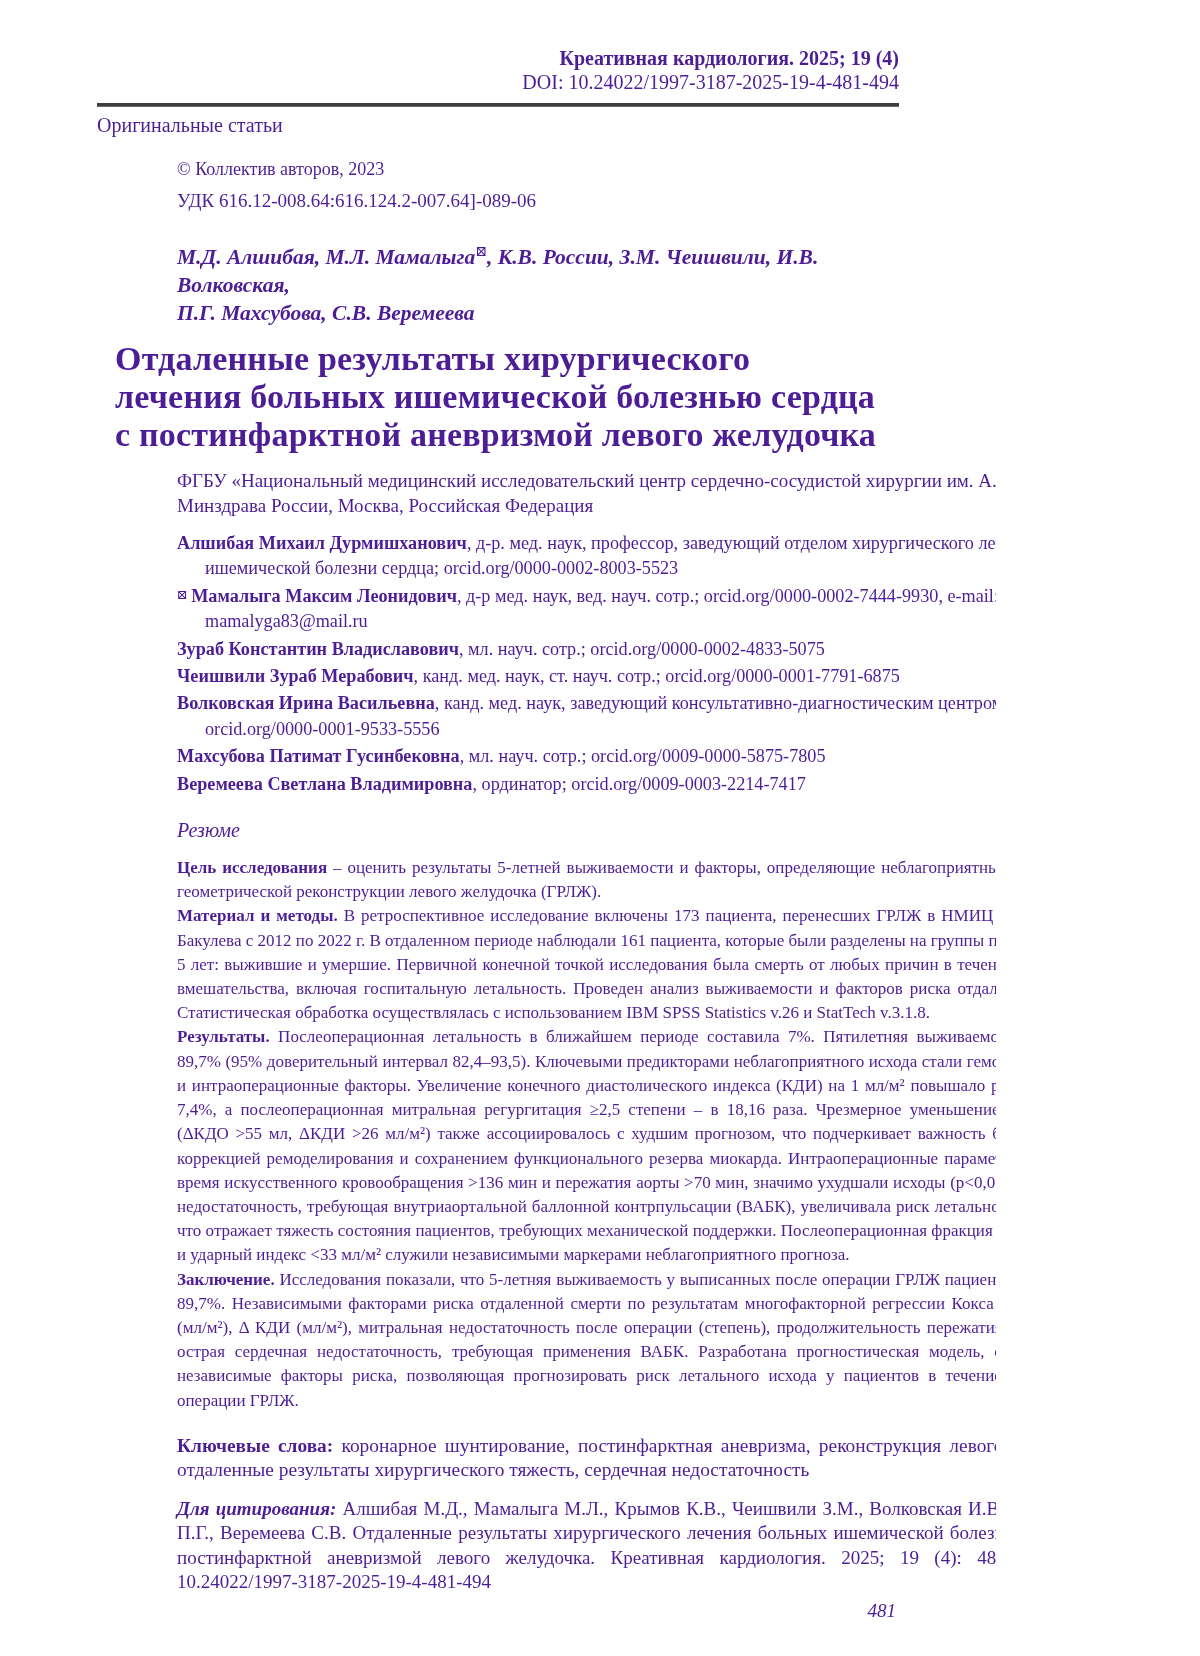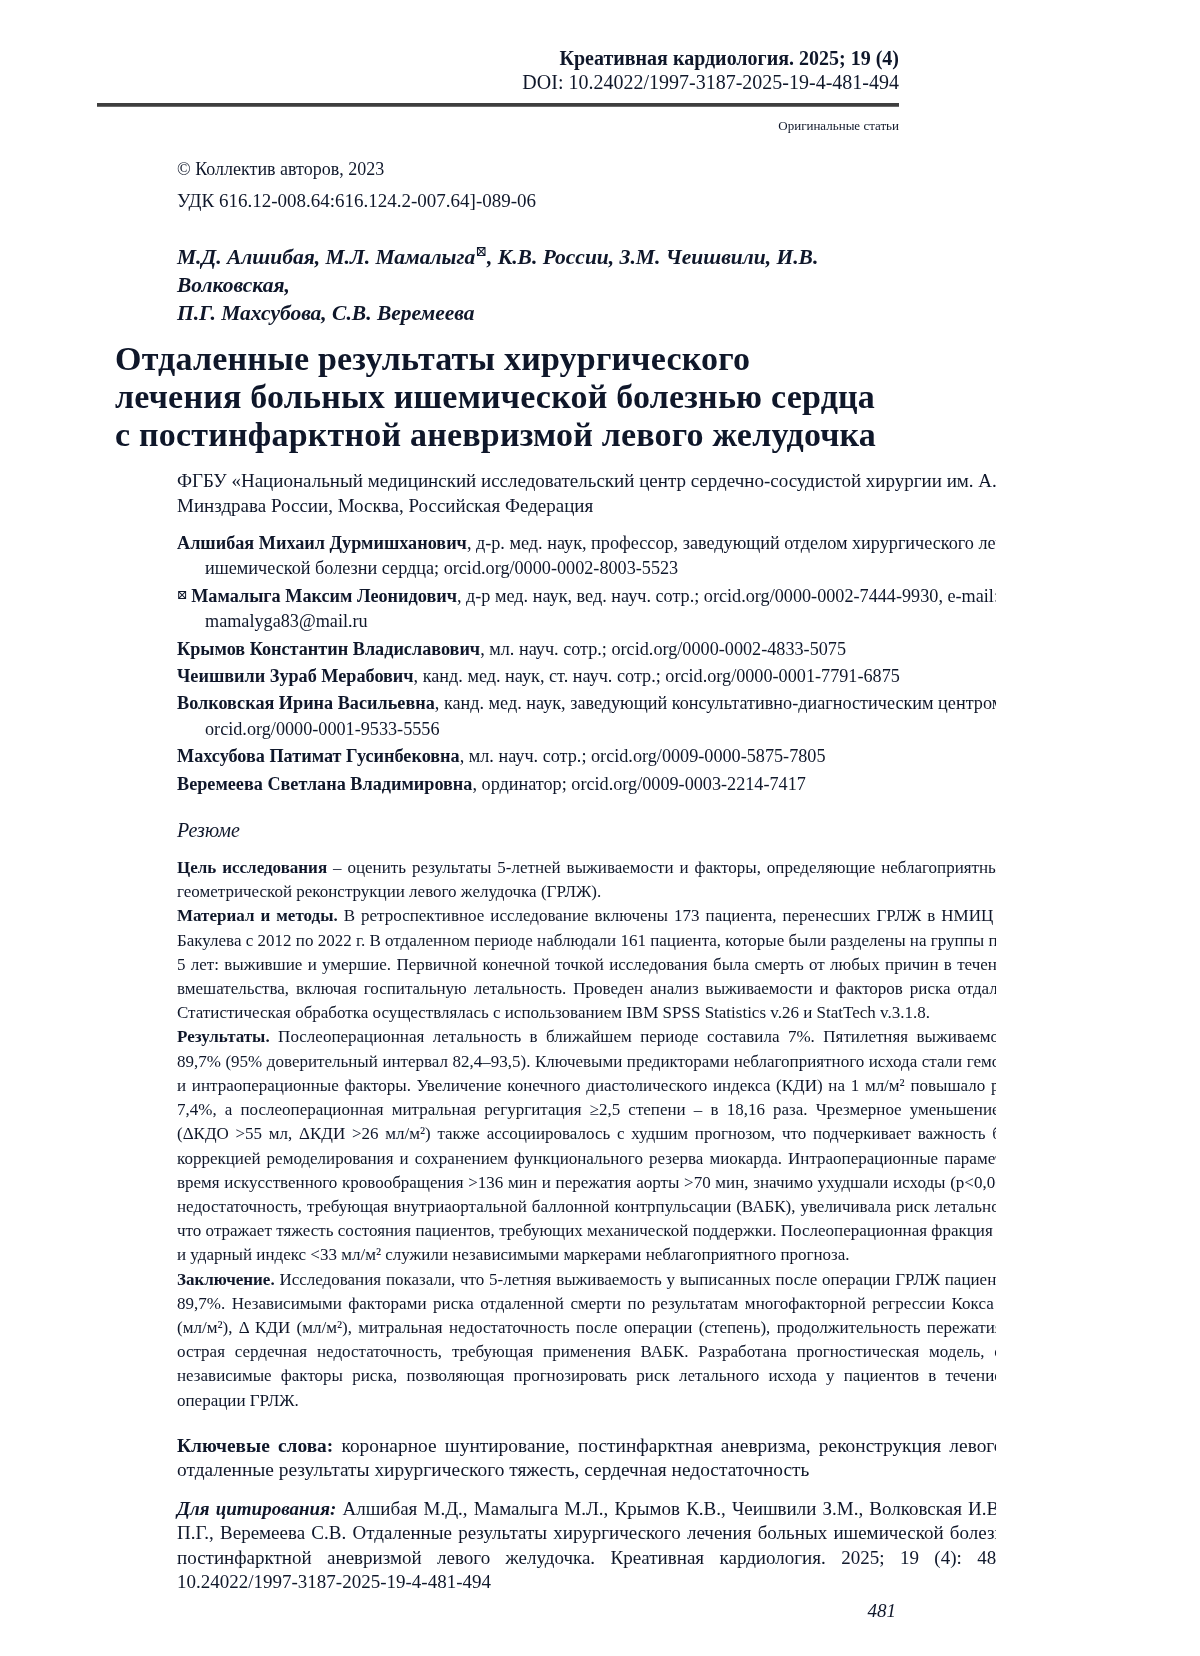--- a/index.html
+++ b/index.html
@@ -1,31 +1,31 @@
 <!DOCTYPE html>
 <html lang="ru"><head>
 <meta charset="utf-8">
 <style>
   html,body{margin:0;padding:0;background:#ffffff;}
   .page{
     position:relative;
     width:996px;height:1656px;
     background:#ffffff;
-    color:#0f172a;
+    color:#4c1d95;
     font-family:"Liberation Serif","DejaVu Serif",serif;
     overflow:hidden;
   }
   .content{padding:46px 97px 0 97px;}
   
   .jhead{text-align:right;}
   .jname{font-weight:bold;font-size:20px;line-height:24px;}
   .doi-line{font-size:20px;line-height:24px;}
   .doi-line .b{font-weight:normal;}
   .rule{margin-top:9px;height:4px;background:#3e3e3e;border-bottom:1px solid #6a6a6a;box-sizing:border-box;}
-  .orig{text-align:right;font-size:13px;line-height:23px;margin-top:7px;}
+  .orig{font-size:20px;line-height:23px;margin-top:7px;}
   
   .copyright{margin:21px 0 0 80px;font-size:18px;line-height:22px;}
   .udk{margin:9px 0 0 80px;font-size:19px;line-height:23px;}
   
   .authors{margin:31px 0 0 80px;font-size:21.5px;line-height:28px;font-weight:bold;font-style:italic;}
   .env-sup{font-style:normal;font-weight:normal;font-size:14px;vertical-align:super;line-height:0;}
   .title{margin:13px 0 0 18px;font-size:34px;line-height:38px;font-weight:bold;letter-spacing:.2px;}
   .affil{margin:14px 0 0 80px;width:930px;font-size:19px;line-height:25px;}
   
   .details{margin:11px 0 0 80px;width:928px;font-size:18.2px;line-height:25.4px;}
@@ -71,21 +71,21 @@
       <span>Отдаленные результаты хирургического</span><br>
       <span>лечения больных ишемической болезнью сердца</span><br>
       <span>с постинфарктной аневризмой левого желудочка</span>
     </h1>
 
     <div class="affil">ФГБУ «Национальный медицинский исследовательский центр сердечно-сосудистой хирургии им. А.Н. Бакулева» Минздрава России, Москва, Российская Федерация</div>
 
     <div class="details">
       <div class="detail-row"><span class="env-pre"></span><span class="nm">Алшибая Михаил Дурмишханович</span><span>, д-р. мед. наук, профессор, заведующий отделом хирургического лечения ишемической болезни сердца; orcid.org/0000-0002-8003-5523</span></div>
       <div class="detail-row"><span class="env-pre">⊠ </span><span class="nm">Мамалыга Максим Леонидович</span><span>, д-р мед. наук, вед. науч. сотр.; orcid.org/0000-0002-7444-9930, e-mail: mamalyga83@mail.ru</span></div>
-      <div class="detail-row"><span class="env-pre"></span><span class="nm">Крымов Константин Владиславович</span><span>, мл. науч. сотр.; orcid.org/0000-0002-4833-5075</span></div>
+      <div class="detail-row"><span class="env-pre"></span><span class="nm">Зураб Константин Владиславович</span><span>, мл. науч. сотр.; orcid.org/0000-0002-4833-5075</span></div>
       <div class="detail-row"><span class="env-pre"></span><span class="nm">Чеишвили Зураб Мерабович</span><span>, канд. мед. наук, ст. науч. сотр.; orcid.org/0000-0001-7791-6875</span></div>
       <div class="detail-row"><span class="env-pre"></span><span class="nm">Волковская Ирина Васильевна</span><span>, канд. мед. наук, заведующий консультативно-диагностическим центром; orcid.org/0000-0001-9533-5556</span></div>
       <div class="detail-row"><span class="env-pre"></span><span class="nm">Махсубова Патимат Гусинбековна</span><span>, мл. науч. сотр.; orcid.org/0009-0000-5875-7805</span></div>
       <div class="detail-row"><span class="env-pre"></span><span class="nm">Веремеева Светлана Владимировна</span><span>, ординатор; orcid.org/0009-0003-2214-7417</span></div>
     </div>
 
     <div class="body-col">
       <div class="resume">Резюме</div>
 
       <div class="abstract">

